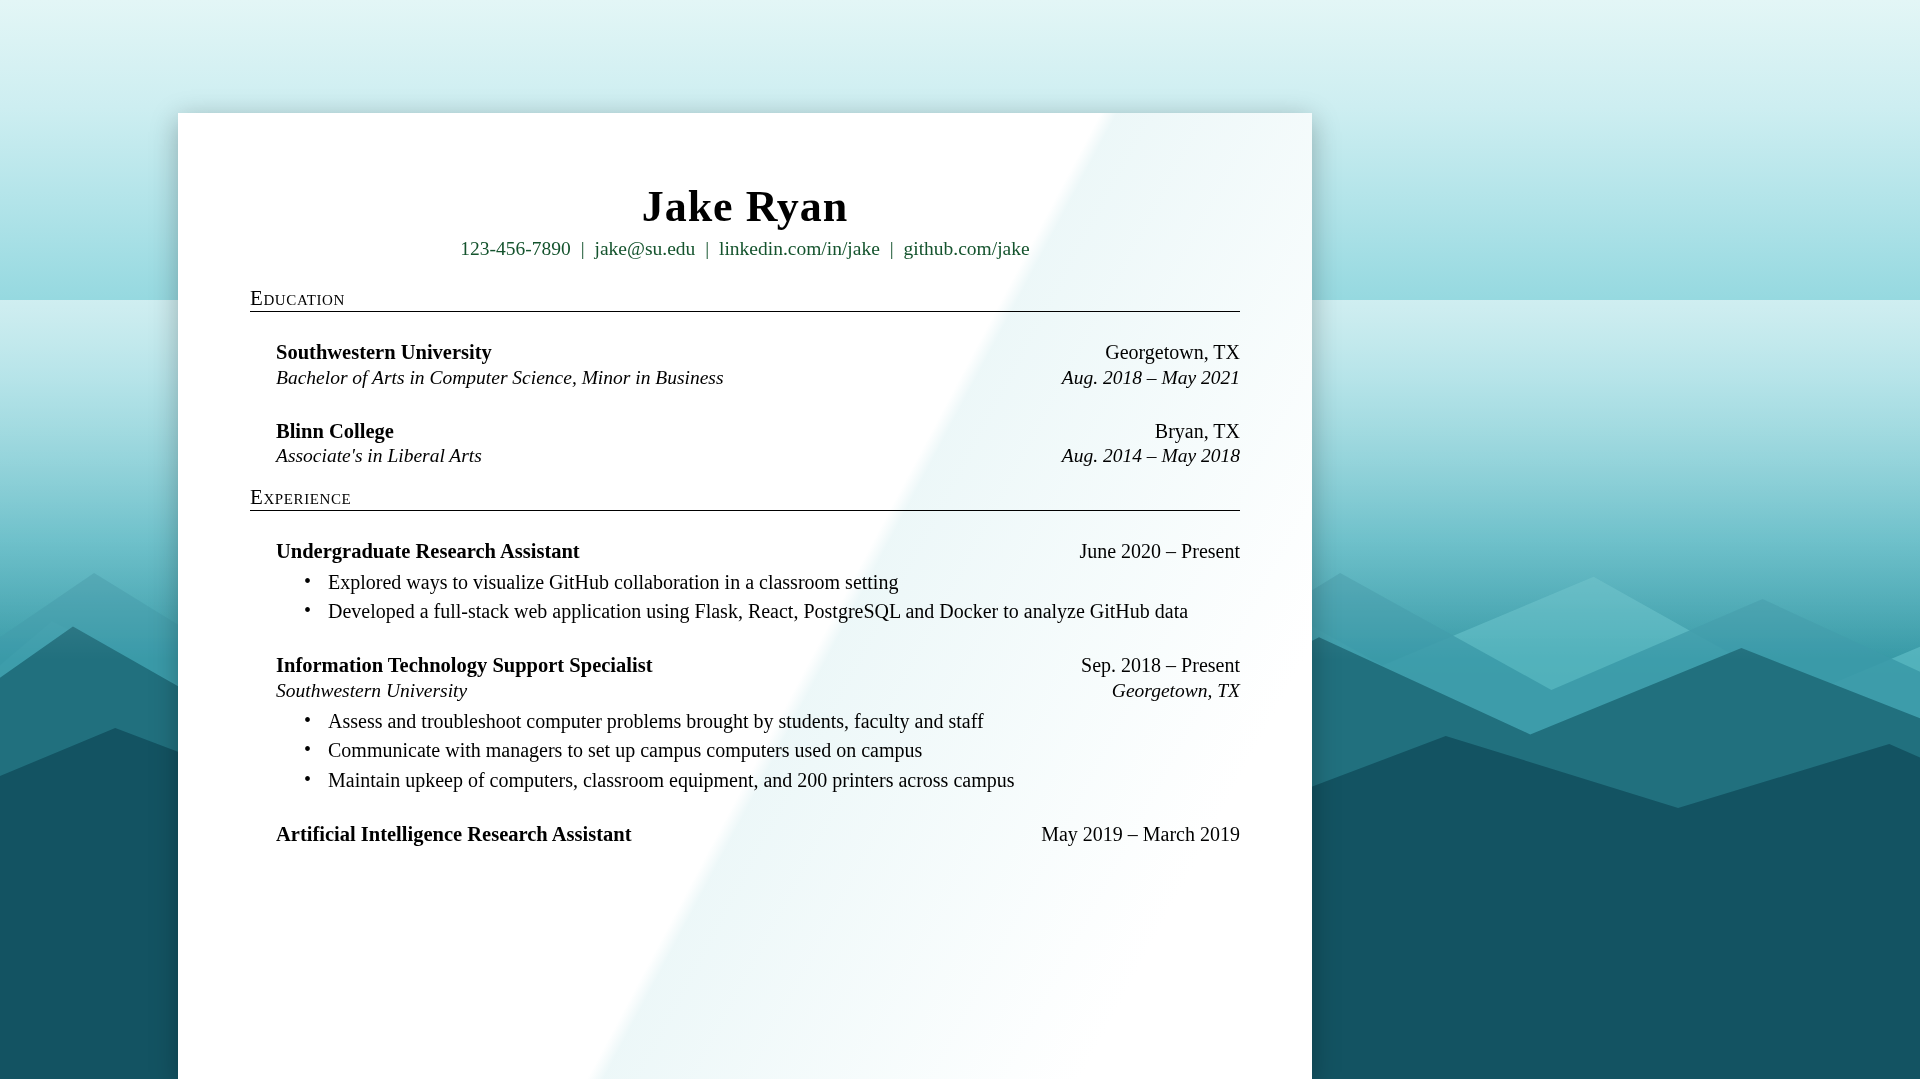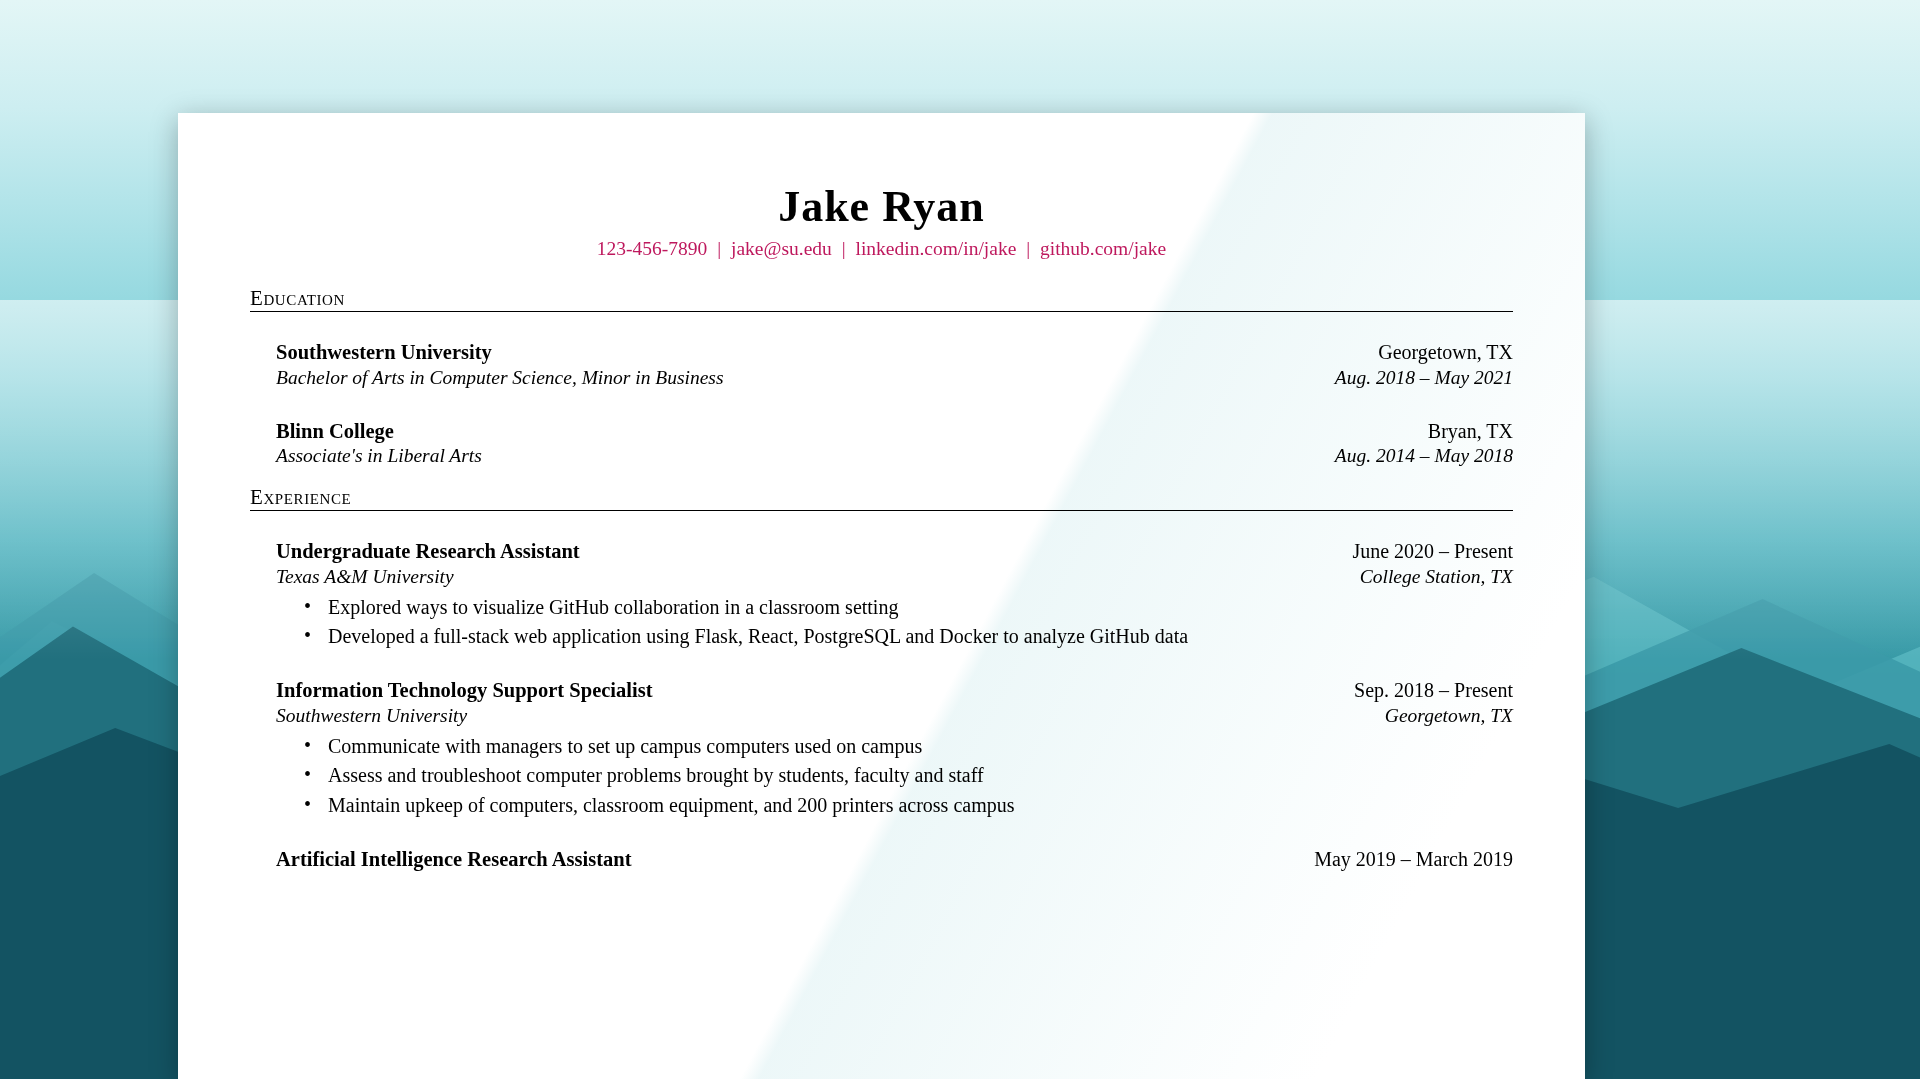--- a/index.html
+++ b/index.html
@@ -62,21 +62,21 @@
     left: 0; right: 0; top: 300px; height: 360px;
     background: linear-gradient(to bottom, rgba(255,255,255,.55), rgba(255,255,255,0));
     pointer-events: none;
   }
 
   
   #page {
     position: absolute;
     left: 178px;
     top: 113px;
-    width: 1407px;
+    width: 1134px;
     height: 966px;
     background: #ffffff;
     box-shadow: 0 6px 26px rgba(0,0,0,.28);
     overflow: hidden;
   }
   
   #page::after {
     content: "";
     position: absolute;
     inset: 0;
@@ -93,21 +93,21 @@
     text-align: center;
     font-size: 44px;
     font-weight: bold;
     letter-spacing: 1px;
     margin: 12px 0 6px 0;
     color: #000;
   }
   .contact {
     text-align: center;
     font-size: 19.5px;
-    color: #be185d;
+    color: #14532d;
     margin-bottom: 26px;
   }
   .contact .sep { margin: 0 5px; }
 
   .section-title {
     font-size: 21px;
     font-variant: small-caps;
     letter-spacing: .6px;
     padding-bottom: 0;
     border-bottom: 1.6px solid #000;
@@ -206,42 +206,38 @@
 
     <div class="section">
       <div class="section-title">Experience</div>
       <div class="entries">
 
         <div class="entry">
           <div class="entry-row">
             <span class="e-title">Undergraduate Research Assistant</span>
             <span class="e-right">June 2020 – Present</span>
           </div>
-          <div class="entry-row">
-            <span class="e-sub">Texas A&amp;M University</span>
-            <span class="e-loc">College Station, TX</span>
-          </div>
           <ul class="bullets">
             <li>Explored ways to visualize GitHub collaboration in a classroom setting</li>
             <li>Developed a full-stack web application using Flask, React, PostgreSQL and Docker to analyze GitHub data</li>
           </ul>
         </div>
 
         <div class="entry">
           <div class="entry-row">
             <span class="e-title">Information Technology Support Specialist</span>
             <span class="e-right">Sep. 2018 – Present</span>
           </div>
           <div class="entry-row">
             <span class="e-sub">Southwestern University</span>
             <span class="e-loc">Georgetown, TX</span>
           </div>
           <ul class="bullets">
+            <li>Assess and troubleshoot computer problems brought by students, faculty and staff</li>
             <li>Communicate with managers to set up campus computers used on campus</li>
-            <li>Assess and troubleshoot computer problems brought by students, faculty and staff</li>
             <li>Maintain upkeep of computers, classroom equipment, and 200 printers across campus</li>
           </ul>
         </div>
 
         <div class="entry">
           <div class="entry-row">
             <span class="e-title">Artificial Intelligence Research Assistant</span>
             <span class="e-right">May 2019 – March 2019</span>
           </div>
         </div>

